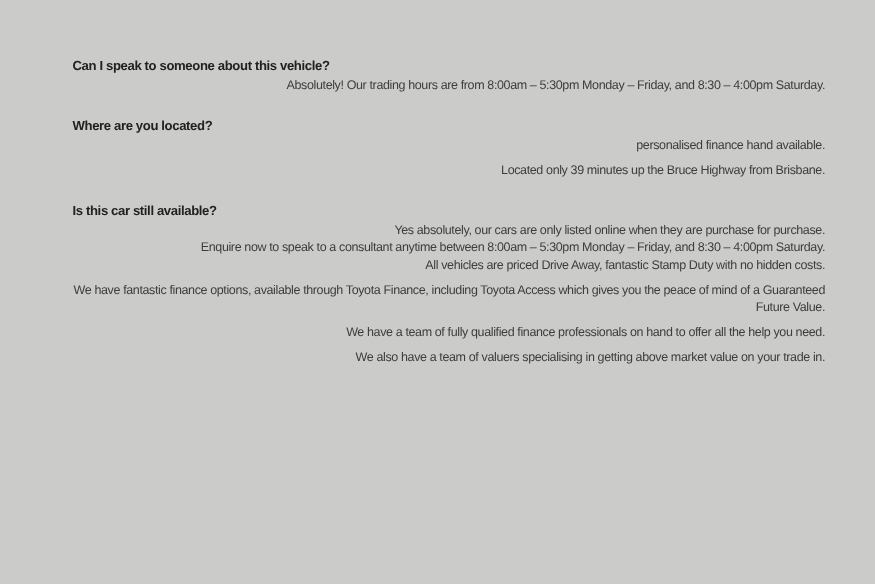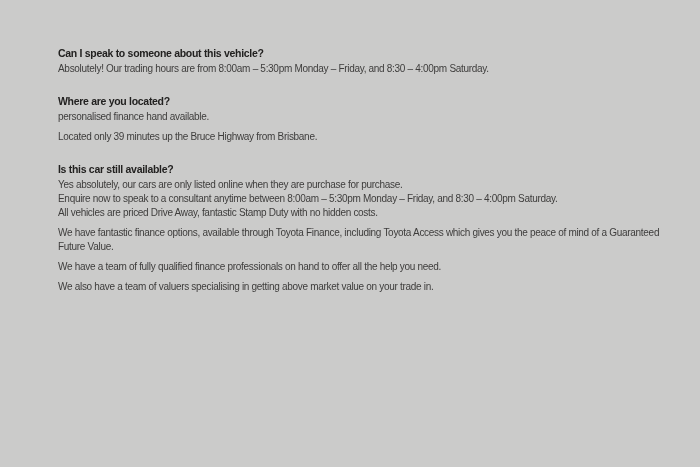--- a/index.html
+++ b/index.html
@@ -35,20 +35,21 @@
   .answer {
     margin: 0 0 6px 0;
   }
   .answer-line {
     display: block;
     font-size: 10px;
     line-height: 14px;
     letter-spacing: -0.3px;
     color: #3e3d3c;
     white-space: nowrap;
+    text-align: right;
   }
 </style>
 </head>
 <body>
 
 <div class="page">
 
   <section class="faq-section">
     <h3 class="question">Can I speak to someone about this vehicle?</h3>
     <p class="answer">

